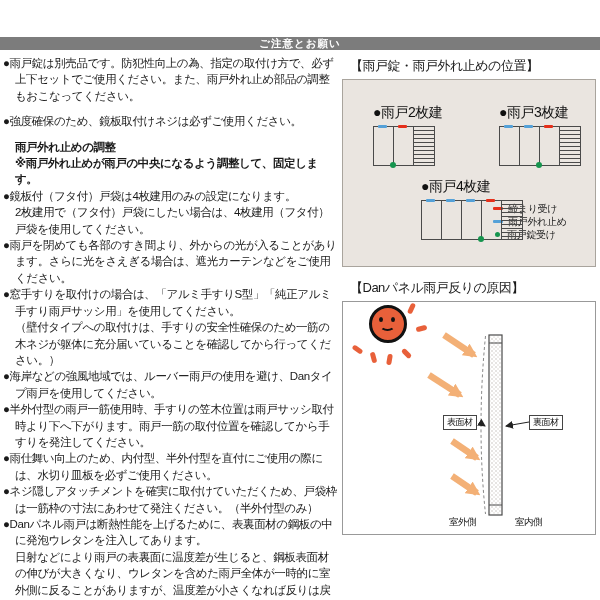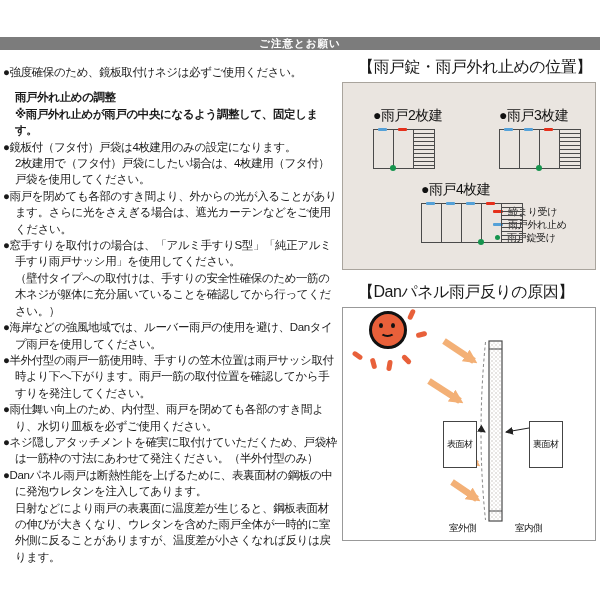--- a/index.html
+++ b/index.html
@@ -23,21 +23,21 @@
     font-size:11.5px;line-height:16.4px;letter-spacing:-0.4px;
     color:#1a1a1a;
   }
   .item{white-space:pre-line;}
   .item.bullet{padding-left:12px;text-indent:-12px;}
   .item.sub{padding-left:12px;font-weight:bold;}
   .item.gap{margin-top:9px;}
 
   
   .right-col{position:absolute;left:342px;top:57px;width:256px;}
-  .sec-title{font-size:16px;color:#1a1a1a;margin:0 0 4px 16px;letter-spacing:-0.5px;}
+  .sec-title{font-size:13px;color:#1a1a1a;margin:0 0 4px 8px;letter-spacing:-0.5px;}
   .sec-title.second{margin-top:12px;}
 
   
   .boxA{
     position:relative;width:254px;height:188px;box-sizing:border-box;
     background:#eae5e0;border:1px solid #a9a49d;
   }
   .shutter{position:absolute;}
   .shutter.s0{left:30px;top:24px;}
   .shutter.s1{left:124px;top:24px;margin-left:32px;}
@@ -75,49 +75,50 @@
   .ray.r2{left:76px;top:21px;transform:rotate(75deg);}
   .ray.r3{left:61px;top:46px;transform:rotate(135deg);}
   .ray.r4{left:44px;top:52px;transform:rotate(10deg);}
   .ray.r5{left:28px;top:50px;transform:rotate(-15deg);}
   .ray.r6{left:12px;top:42px;transform:rotate(-55deg);}
 
   svg.overlay{position:absolute;left:0;top:0;}
 
   .tagbox{
     position:absolute;border:1px solid #444;background:#fff;
-    font-size:9px;line-height:13px;padding:16px 3px;letter-spacing:-0.5px;color:#111;
+    font-size:9px;line-height:13px;padding:0 3px;letter-spacing:-0.5px;color:#111;
   }
   .tagbox.front{left:100px;top:113px;}
   .tagbox.back{left:186px;top:113px;}
   .blabel{position:absolute;font-size:9.5px;letter-spacing:-0.5px;color:#111;}
   .blabel.outdoor{left:106px;top:214px;}
   .blabel.indoor{left:172px;top:214px;}
 </style>
 </head>
 <body>
 
 <div class="page">
 
   <div class="header-bar">
     <span>ご注意とお願い</span>
   </div>
 
   <div class="left-col" id="left-col">
+      <div class="item bullet">●雨戸錠は別売品です。防犯性向上の為、指定の取付け方で、必ず上下セットでご使用ください。また、雨戸外れ止め部品の調整もおこなってください。</div>
       <div class="item bullet gap">●強度確保のため、鏡板取付けネジは必ずご使用ください。</div>
       <div class="item sub gap">雨戸外れ止めの調整
 ※雨戸外れ止めが雨戸の中央になるよう調整して、固定します。</div>
       <div class="item bullet">●鏡板付（フタ付）戸袋は4枚建用のみの設定になります。
 2枚建用で（フタ付）戸袋にしたい場合は、4枚建用（フタ付）戸袋を使用してください。</div>
       <div class="item bullet">●雨戸を閉めても各部のすき間より、外からの光が入ることがあります。さらに光をさえぎる場合は、遮光カーテンなどをご使用ください。</div>
       <div class="item bullet">●窓手すりを取付けの場合は、「アルミ手すりS型」「純正アルミ手すり雨戸サッシ用」を使用してください。
 （壁付タイプへの取付けは、手すりの安全性確保のため一筋の木ネジが躯体に充分届いていることを確認してから行ってください。）</div>
       <div class="item bullet">●海岸などの強風地域では、ルーバー雨戸の使用を避け、Danタイプ雨戸を使用してください。</div>
       <div class="item bullet">●半外付型の雨戸一筋使用時、手すりの笠木位置は雨戸サッシ取付時より下へ下がります。雨戸一筋の取付位置を確認してから手すりを発注してください。</div>
-      <div class="item bullet">●雨仕舞い向上のため、内付型、雨戸を閉めても各部のすき間より、水切り皿板を必ずご使用ください。</div>
+      <div class="item bullet">●雨仕舞い向上のため、内付型、半外付型を直付にご使用の際には、水切り皿板を必ずご使用ください。</div>
       <div class="item bullet">●ネジ隠しアタッチメントを確実に取付けていただくため、戸袋枠は一筋枠の寸法にあわせて発注ください。（半外付型のみ）</div>
       <div class="item bullet">●Danパネル雨戸は断熱性能を上げるために、表裏面材の鋼板の中に発泡ウレタンを注入してあります。
 日射などにより雨戸の表裏面に温度差が生じると、鋼板表面材の伸びが大きくなり、ウレタンを含めた雨戸全体が一時的に室外側に反ることがありますが、温度差が小さくなれば反りは戻ります。</div>
     </div>
 
   <div class="right-col">
 
     <div class="sec-title">【雨戸錠・雨戸外れ止めの位置】</div>
 
     <div class="boxA" id="box1">

